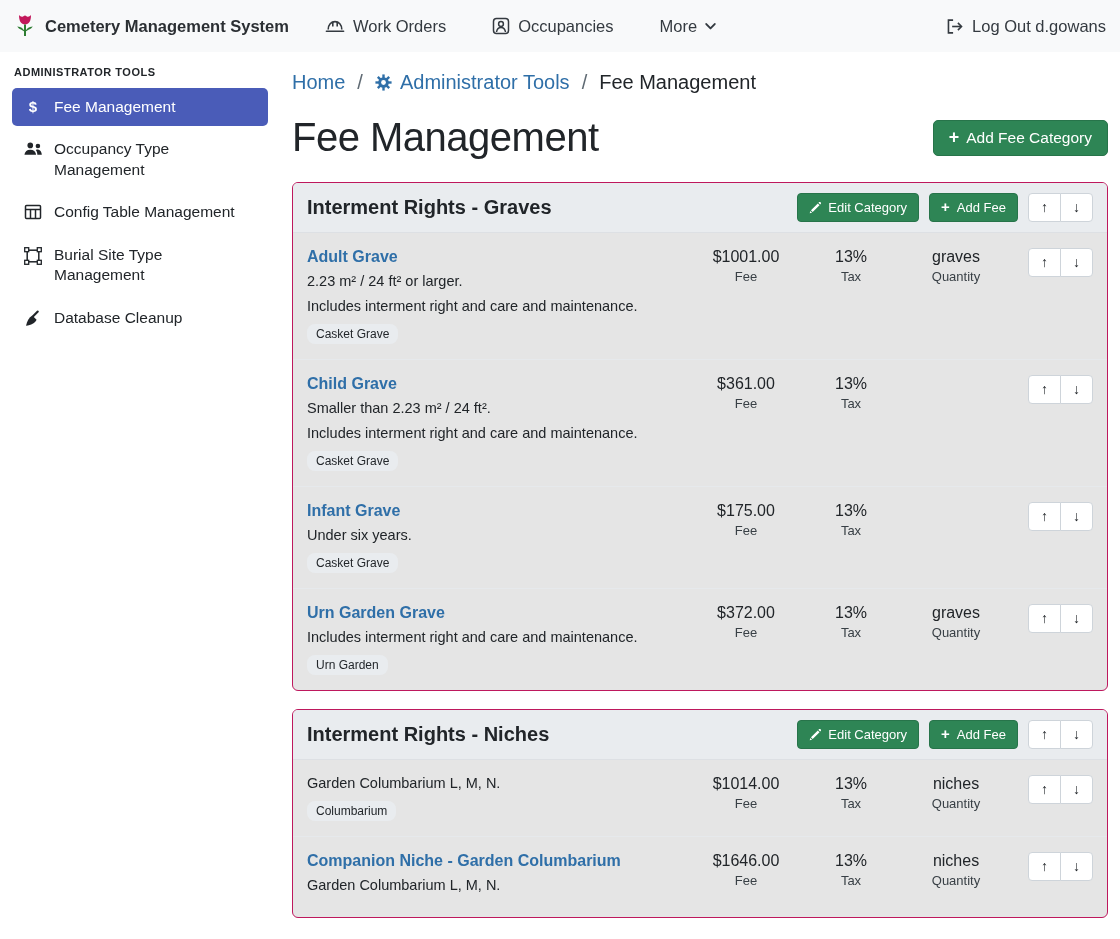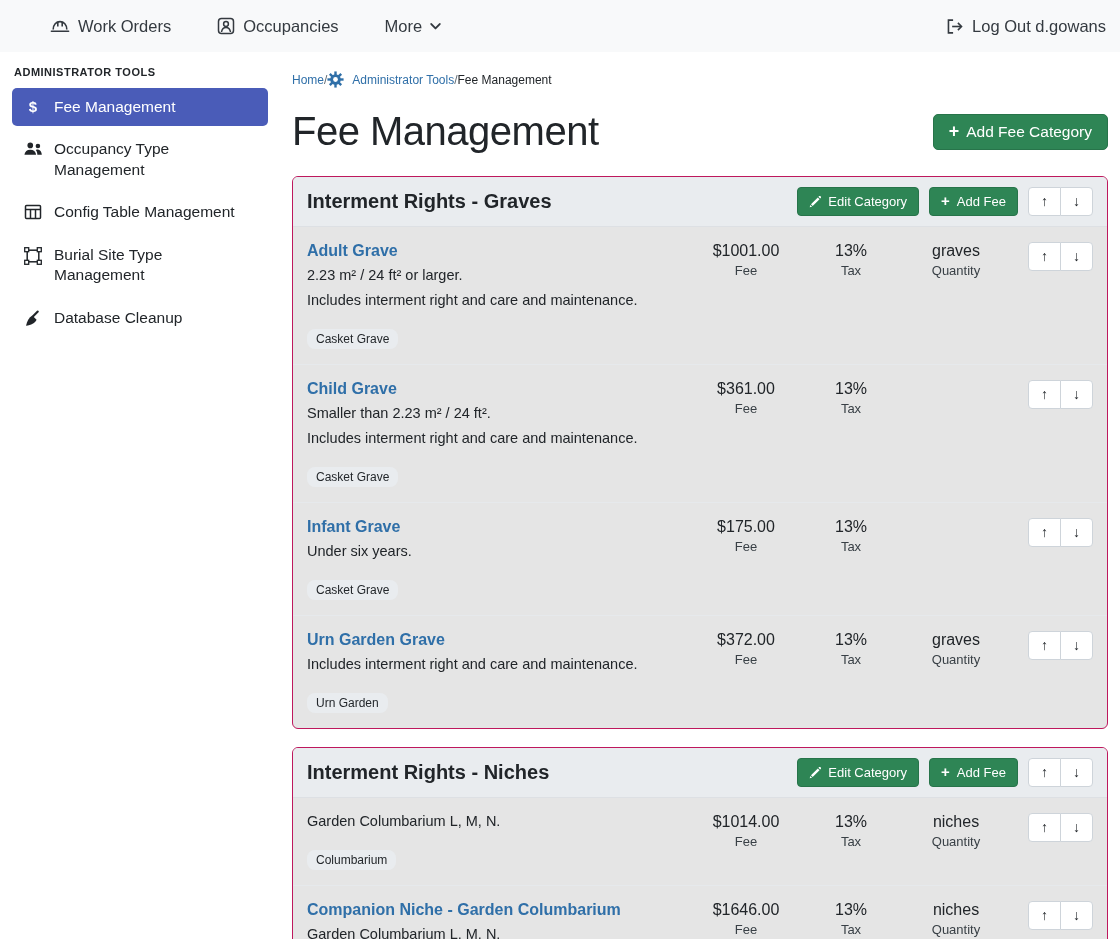--- a/index.html
+++ b/index.html
@@ -22,21 +22,21 @@
   .main { flex: 1; padding: 10px 12px 0 12px; overflow: hidden; }
 
   
   .sidebar-heading { font-size: 11px; font-weight: 700; letter-spacing: .5px; color: #212529; margin: 0 2px 10px; }
   .side-item { display: flex; gap: 11px; align-items: flex-start; padding: 9px 11px; border-radius: 5px; color: #212529; font-size: 15.5px; line-height: 1.32; margin-bottom: 4px; }
   .side-item.active { background: #4a5cb8; color: #fff; }
   .side-icon { width: 20px; display: flex; justify-content: center; flex-shrink: 0; margin-top: 2px; }
   .side-icon.dollar { font-weight: 700; font-size: 15px; margin-top: 0; }
 
   
-  .breadcrumb { display: flex; align-items: center; font-size: 12px; padding: 9px 0; text-align: center; }
+  .breadcrumb { display: flex; align-items: center; gap: 12px; font-size: 20px; padding: 9px 0; text-align: center; }
   .breadcrumb a { color: #2f6fa8; display: flex; align-items: center; gap: 8px; }
   .sep { color: #5f6a73; }
   .bc-current { color: #212529; }
 
   
   .page-head { display: flex; align-items: center; justify-content: space-between; margin: 12px 0 22px; }
   h1 { font-size: 40px; font-weight: 400; letter-spacing: -0.5px; color: #212529; }
 
   
   .btn { display: inline-flex; align-items: center; gap: 7px; border-radius: 5px; border: 1px solid transparent; }
@@ -54,33 +54,44 @@
   .category-header { background: #e9ecef; display: flex; align-items: center; padding: 10px 14px; border-bottom: 1px solid #dde0e4; min-height: 50px; }
   .category-title { font-size: 20px; font-weight: 600; color: #212529; }
   .category-actions { margin-left: auto; display: flex; align-items: center; gap: 10px; }
 
   
   .fee-row { display: flex; align-items: flex-start; padding: 15px 14px; border-bottom: 1px solid #e6e9ec; }
   .fee-row:last-child { border-bottom: none; }
   .fee-main { flex: 1; padding-right: 10px; }
   .fee-name { font-size: 16px; font-weight: 600; color: #2f6fa8; display: inline-block; margin-bottom: 7px; }
   .fee-desc { font-size: 14.5px; margin-bottom: 9px; color: #212529; }
-  .fee-tag { display: inline-block; background: #e9ecef; border-radius: 8px; padding: 3px 9px; font-size: 12px; color: #23272b; margin-top: 12px; }
+  .fee-tag { display: inline-block; background: #e9ecef; border-radius: 8px; padding: 3px 9px; font-size: 12px; color: #23272b; margin-top: 1px; }
   .fee-col { text-align: center; }
   .col-fee { width: 120px; }
   .col-tax { width: 90px; }
   .col-qty { width: 120px; }
   .fee-val { font-size: 16px; margin-bottom: 3px; color: #212529; }
   .fee-lbl { font-size: 13px; color: #394046; }
   .fee-arrows { margin-left: 12px; }
 </style>
 </head>
 <body>
 
 <nav class="navbar">
+  <a class="brand">
+    <span class="nav-icon">
+      <svg width="22" height="26" viewBox="0 0 22 26">
+        <path d="M5 2 C5 8 7 11.5 11 11.5 C15 11.5 17 8 17 2 C15 4.2 13.4 4.2 11 2.2 C8.6 4.2 7 4.2 5 2 Z" fill="#c2185b"></path>
+        <path d="M11 11.5 L11 23" stroke="#2e7d32" stroke-width="2" fill="none"></path>
+        <path d="M11 19 C8.4 16.6 5.4 16.6 3.2 13.4 C7.4 13.6 9.4 15.6 11 19 Z" fill="#2e7d32"></path>
+        <path d="M11 19 C13.6 16.6 16.6 16.6 18.8 13.4 C14.6 13.6 12.6 15.6 11 19 Z" fill="#2e7d32"></path>
+      </svg>
+    </span>
+    <span>Cemetery Management System</span>
+  </a>
 
   <div class="nav-links">
     <a class="nav-link">
       <span class="nav-icon">
         <svg width="20" height="17" viewBox="0 0 20 17" fill="none" stroke="#343a40" stroke-width="1.6">
           <path d="M3.2 11.5 C3.2 6.8 6.2 3.6 10 3.6 C13.8 3.6 16.8 6.8 16.8 11.5"></path>
           <path d="M1.4 13.2 L18.6 13.2" stroke-linecap="round"></path>
           <path d="M7.8 3.9 L7.8 8.5 M12.2 3.9 L12.2 8.5"></path>
         </svg>
       </span>

